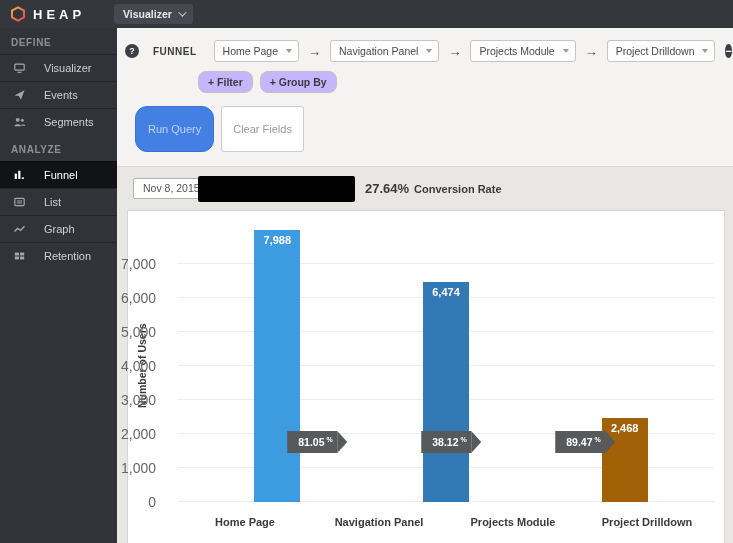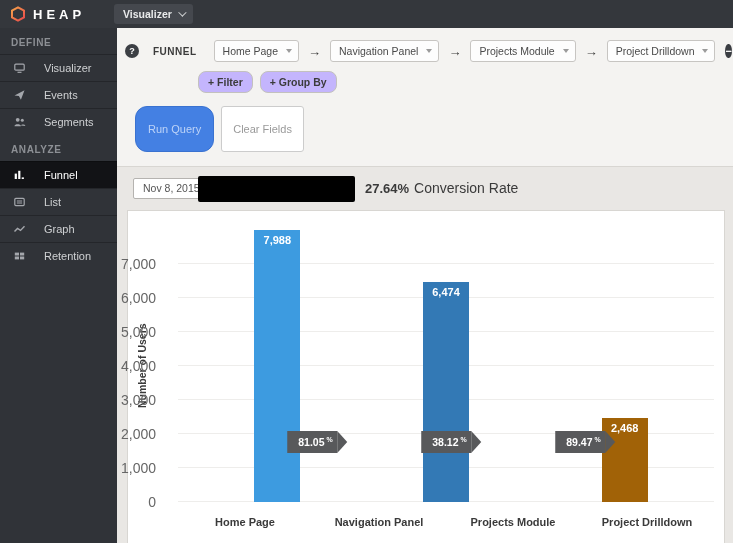--- a/index.html
+++ b/index.html
@@ -84,21 +84,21 @@
   
   .date-row { display: flex; align-items: center; margin: 8px 8px 0 16px; height: 26px; }
   .date-field {
     position: relative; width: 218px; height: 21px; background: #fff;
     border: 1px solid #b5b3b0; border-radius: 2px; font-size: 10.5px; color: #555;
     line-height: 19px; padding-left: 9px; cursor: pointer;
   }
   .redaction { position: absolute; left: 64px; top: -3px; width: 157px; height: 26px; background: #000; border-radius: 2px; }
   .conv-wrap { display: flex; align-items: baseline; margin-left: 14px; gap: 5px; }
   .conv-rate { font-size: 13px; font-weight: bold; color: #3a3a3a; }
-  .conv-label { font-size: 14px; font-weight: normal; color: #3a3a3a; }
+  .conv-label { font-size: 11px; font-weight: bold; color: #3a3a3a; }
 
   
   .chart-card {
     position: relative; margin: 9px 8px 0 10px; height: 338px;
     background: #fff; border: 1px solid #d8d6d2;
   }
   .ylabel {
     position: absolute; left: 7px; top: 19px; height: 272px; width: 14px;
     display: flex; align-items: center; justify-content: center;
     font-size: 10.5px; font-weight: bold; color: #3a3a3a;

